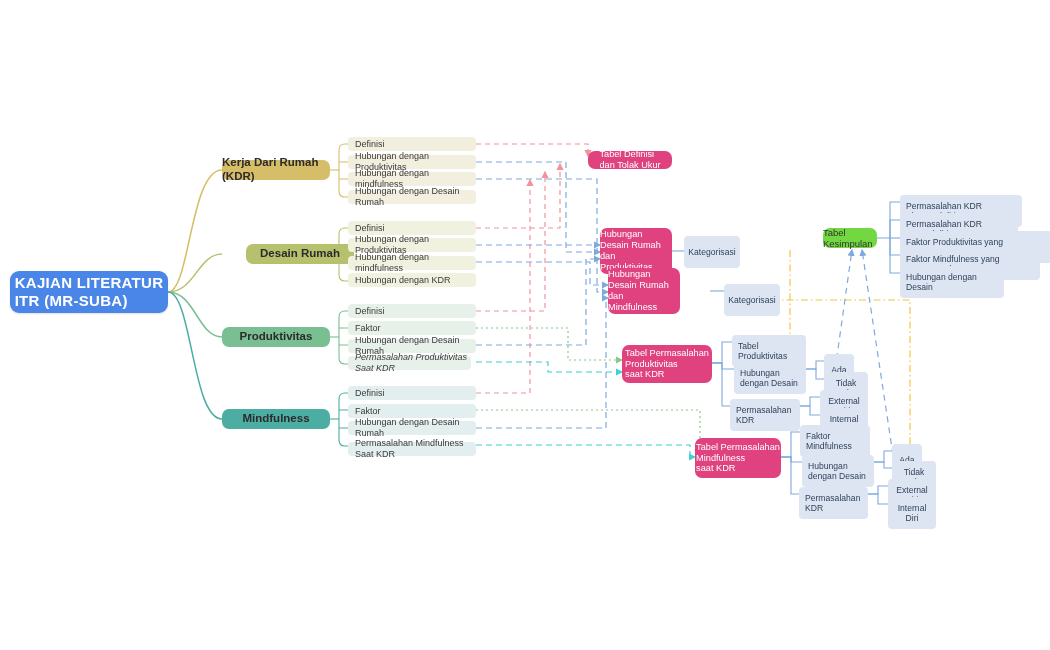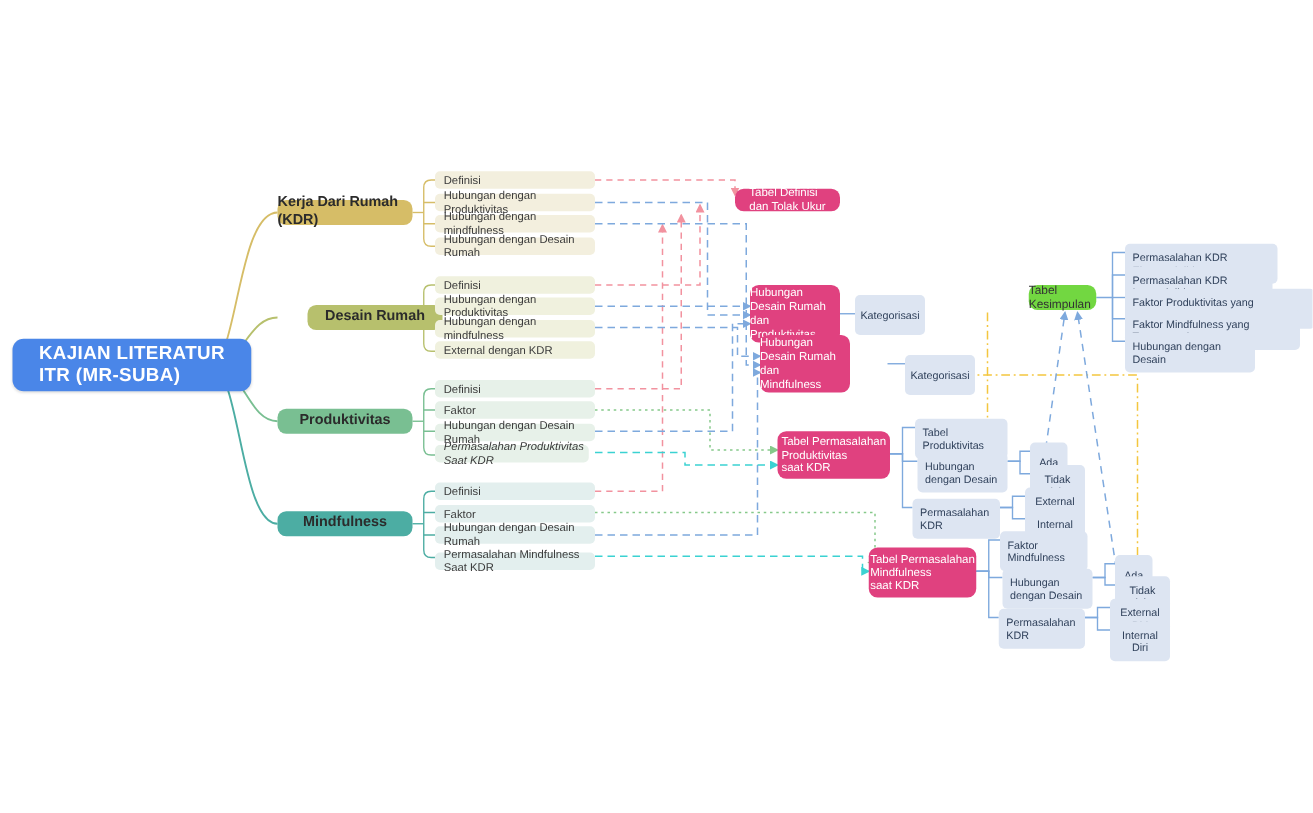--- a/index.html
+++ b/index.html
@@ -130,21 +130,21 @@
       <path d="M671,251 L684,251"></path>
       <path d="M710,291 L724,291"></path>
       <path d="M877,238 L890,238 L890,202 L900,202"></path>
       <path d="M890,238 L890,220 L900,220"></path>
       <path d="M890,238 L900,238"></path>
       <path d="M890,238 L890,255 L900,255"></path>
       <path d="M890,238 L890,273 L900,273"></path>
     </g>
   </svg>
 
-  <div class="node root" style="left:10px;top:271px;width:191px;height:42px;">
+  <div class="node root" style="left:10px;top:271px;width:158px;height:42px;">
     <span>KAJIAN LITERATUR
 ITR (MR-SUBA)</span>
   </div>
 
   <div class="node branch b1" style="left:222px;top:160px;width:108px;height:20px;">
     <span>Kerja Dari Rumah (KDR)</span>
   </div>
   <div class="node leaf l1" style="left:348px;top:137px;width:128px;height:14px;">
     <span>Definisi</span>
   </div>
@@ -164,21 +164,21 @@
   <div class="node leaf l2" style="left:348px;top:221px;width:128px;height:14px;">
     <span>Definisi</span>
   </div>
   <div class="node leaf l2" style="left:348px;top:238px;width:128px;height:14px;">
     <span>Hubungan dengan Produktivitas</span>
   </div>
   <div class="node leaf l2" style="left:348px;top:256px;width:128px;height:14px;">
     <span>Hubungan dengan mindfulness</span>
   </div>
   <div class="node leaf l2" style="left:348px;top:273px;width:128px;height:14px;">
-    <span>External dengan KDR</span>
+    <span>Hubungan dengan KDR</span>
   </div>
 
   <div class="node branch b3" style="left:222px;top:327px;width:108px;height:20px;">
     <span>Produktivitas</span>
   </div>
   <div class="node leaf l3" style="left:348px;top:304px;width:128px;height:14px;">
     <span>Definisi</span>
   </div>
   <div class="node leaf l3" style="left:348px;top:321px;width:128px;height:14px;">
     <span>Faktor</span>

